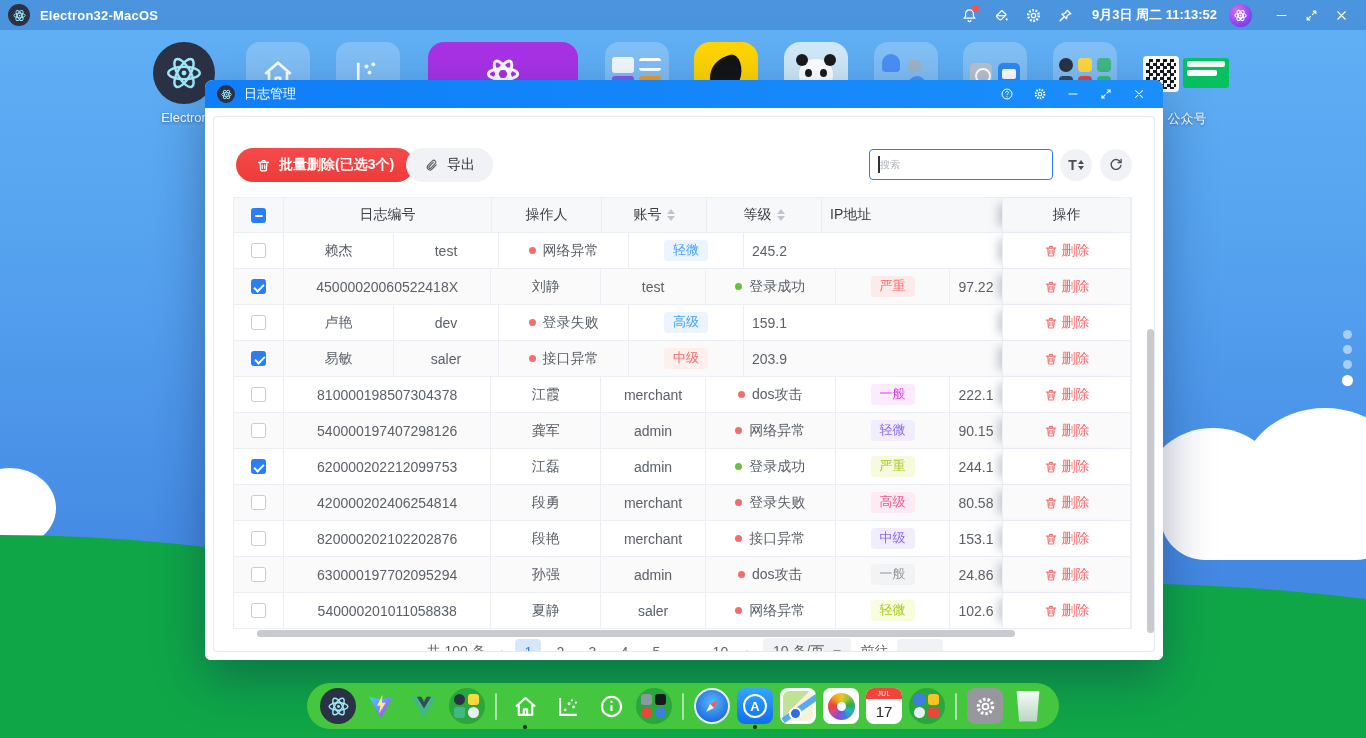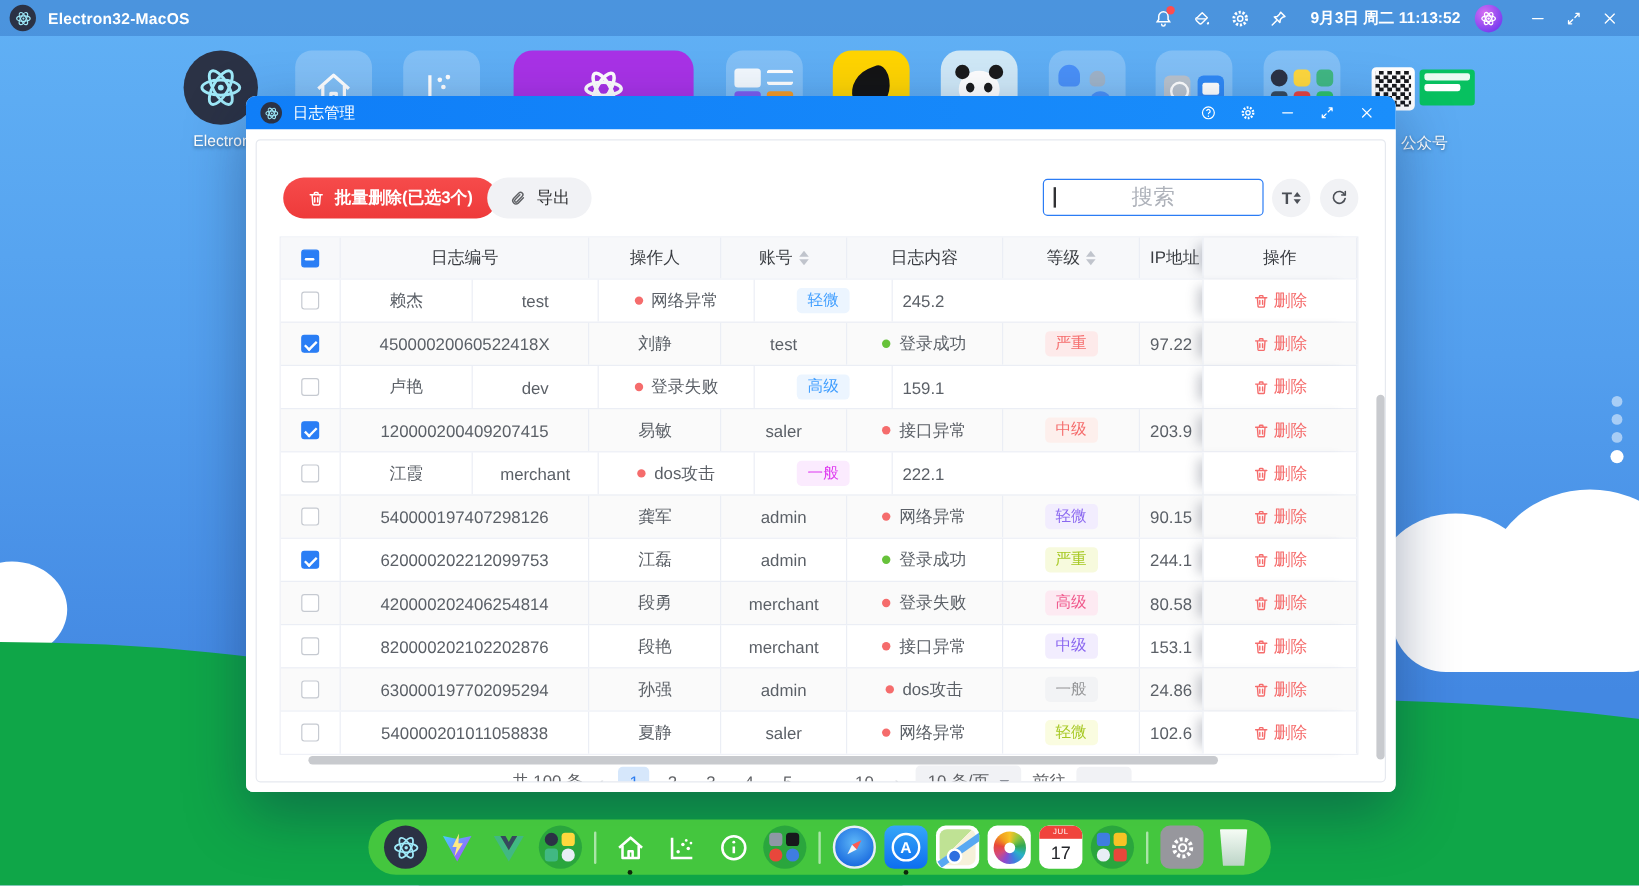--- a/index.html
+++ b/index.html
@@ -109,21 +109,21 @@
   
   .btn-red{position:absolute;left:22px;top:31px;height:34px;padding:0 20px;border:none;border-radius:17px;
     background:linear-gradient(180deg,#f64b4b,#ee3a3a);color:#fff;font-size:14px;font-weight:bold;
     display:flex;align-items:center;gap:8px;font-family:inherit;}
   .btn-red svg{width:15px;height:15px;}
   .btn-gray{position:absolute;left:192px;top:31px;height:34px;padding:0 18px;border:none;border-radius:17px;
     background:#f1f2f5;color:#303133;font-size:14px;display:flex;align-items:center;gap:8px;font-family:inherit;}
   .btn-gray svg{width:15px;height:15px;color:#606266;}
   .search-box{position:absolute;left:655px;top:32px;width:184px;height:31px;}
   .search-box input{width:100%;height:100%;border:1.5px solid #2b7cf5;border-radius:4px;padding:0 10px;
-    font-size:18px;color:#303133;outline:none;font-family:inherit;background:#fff;text-align:center;}
+    font-size:10px;color:#303133;outline:none;font-family:inherit;background:#fff;}
   .search-box input::placeholder{color:#aeb2ba;}
   .search-caret{position:absolute;left:9px;top:7px;width:1.5px;height:17px;background:#303133;}
   .circ-btn{position:absolute;top:32px;width:32px;height:32px;border-radius:50%;background:#f1f2f5;border:none;
     display:flex;align-items:center;justify-content:center;color:#4b4f56;font-family:inherit;}
   .cb1{left:846px;} .cb2{left:886px;}
   .tsize{font-size:14px;font-weight:bold;display:flex;align-items:center;}
   .tsize .arr{display:inline-flex;flex-direction:column;margin-left:1px;line-height:0;}
   .tsize .arr i{width:0;height:0;border-left:3px solid transparent;border-right:3px solid transparent;}
   .tsize .arr .up{border-bottom:4px solid #4b4f56;margin-bottom:1.5px;}
   .tsize .arr .dn{border-top:4px solid #4b4f56;}
@@ -401,21 +401,20 @@
             </div>
             <div class="cell c-id">日志编号</div>
             <div class="cell c-op">操作人</div>
             <div class="cell c-acc">
               <span>账号</span>
               <span class="sort">
                   <i class="up"></i>
                   <i class="dn"></i>
                 </span>
             </div>
-            <div class="cell c-content">日志内容</div>
             <div class="cell c-level">
               <span>等级</span>
               <span class="sort">
                   <i class="up"></i>
                   <i class="dn"></i>
                 </span>
             </div>
             <div class="cell c-ip">IP地址</div>
             <div class="cell c-action">操作</div>
           </div>
@@ -487,21 +486,20 @@
                       <path d="M4 7 h16 M9.5 7 V5 a1 1 0 0 1 1 -1 h3 a1 1 0 0 1 1 1 v2 M6.5 7 l1 12.5 a1.2 1.2 0 0 0 1.2 1 h6.6 a1.2 1.2 0 0 0 1.2 -1 L17.5 7 M10 11 v5.5 M14 11 v5.5"></path>
                     </svg>
         <span>删除</span>
       </span>
     </div>
   </div>
               <div class="trow striped">
     <div class="cell c-check">
       <span class="checkbox checked"></span>
     </div>
-    <div class="cell c-id">120000200409207415</div>
     <div class="cell c-op">易敏</div>
     <div class="cell c-acc">saler</div>
     <div class="cell c-content">
       <span class="dot" style="background: rgb(245, 108, 108);"></span>
       <span>接口异常</span>
     </div>
     <div class="cell c-level">
       <span class="badge" style="color: rgb(245, 108, 108); background: rgb(253, 239, 236);">中级</span>
     </div>
     <div class="cell c-ip">203.9</div>
@@ -511,20 +509,21 @@
                       <path d="M4 7 h16 M9.5 7 V5 a1 1 0 0 1 1 -1 h3 a1 1 0 0 1 1 1 v2 M6.5 7 l1 12.5 a1.2 1.2 0 0 0 1.2 1 h6.6 a1.2 1.2 0 0 0 1.2 -1 L17.5 7 M10 11 v5.5 M14 11 v5.5"></path>
                     </svg>
         <span>删除</span>
       </span>
     </div>
   </div>
               <div class="trow">
     <div class="cell c-check">
       <span class="checkbox"></span>
     </div>
+    <div class="cell c-id">810000198507304378</div>
     <div class="cell c-op">江霞</div>
     <div class="cell c-acc">merchant</div>
     <div class="cell c-content">
       <span class="dot" style="background: rgb(245, 108, 108);"></span>
       <span>dos攻击</span>
     </div>
     <div class="cell c-level">
       <span class="badge" style="color: rgb(223, 62, 240); background: rgb(251, 235, 254);">一般</span>
     </div>
     <div class="cell c-ip">222.1</div>

